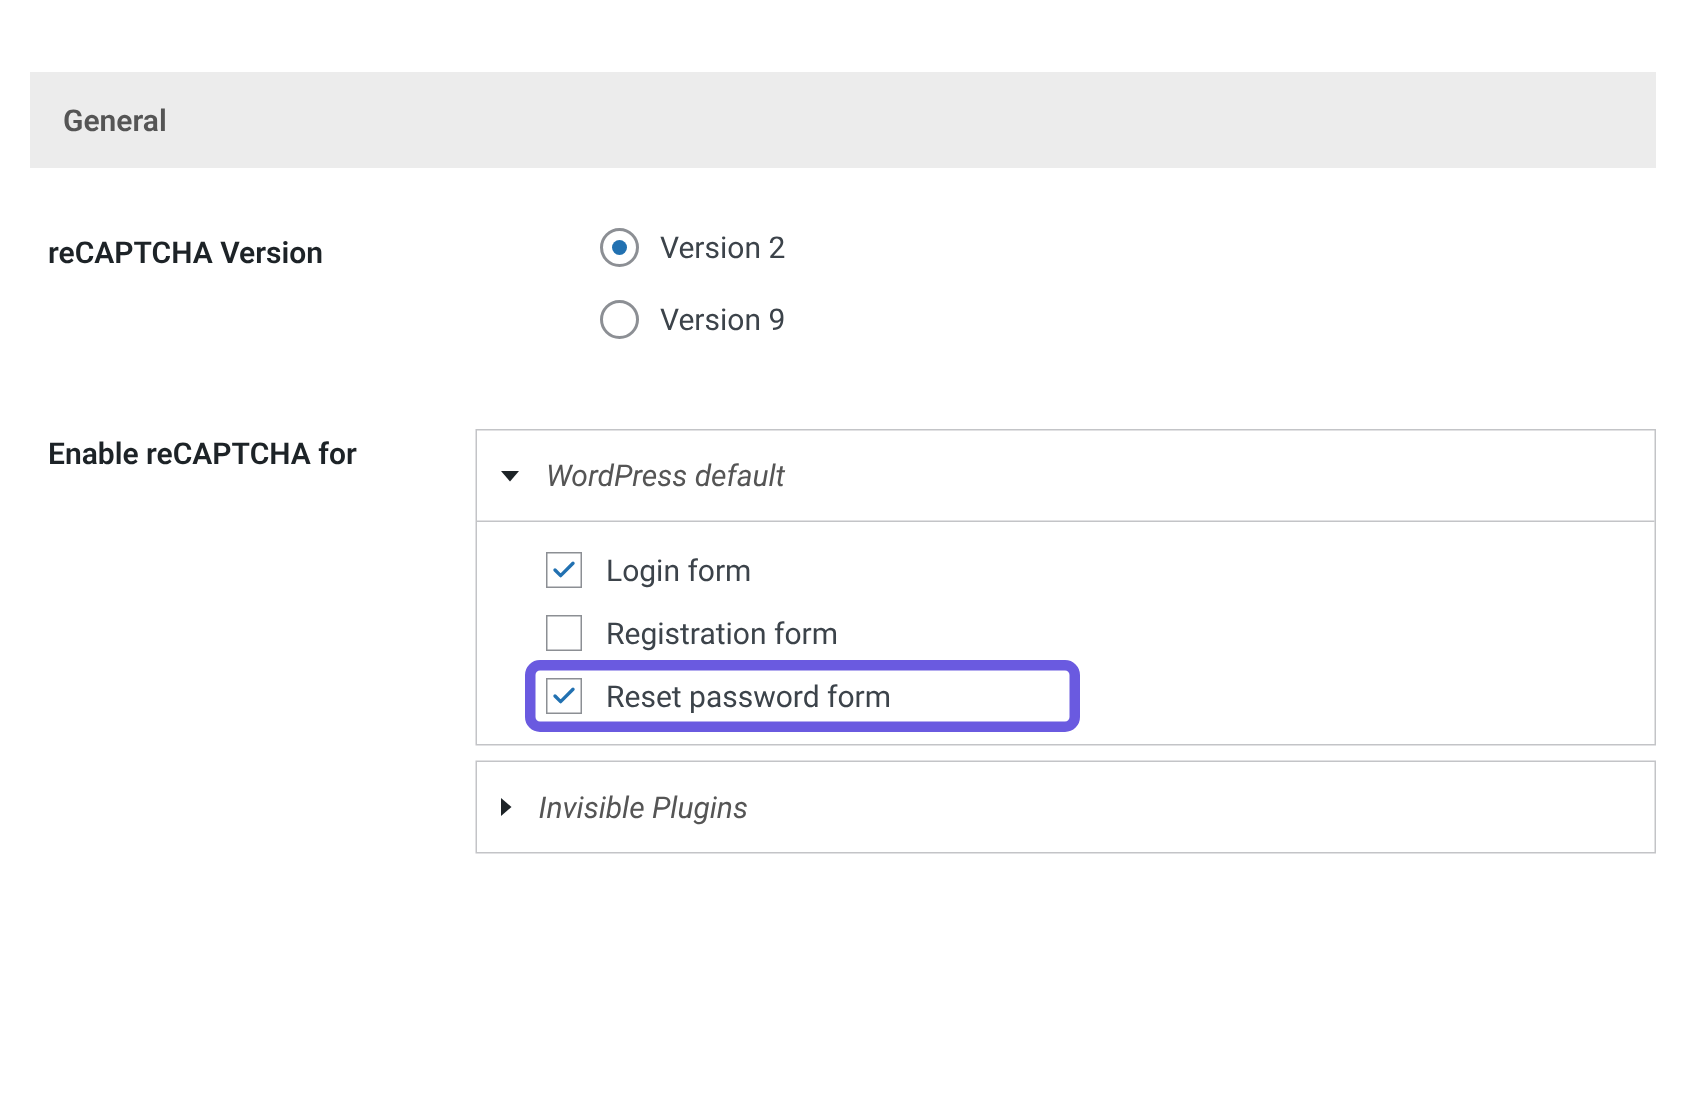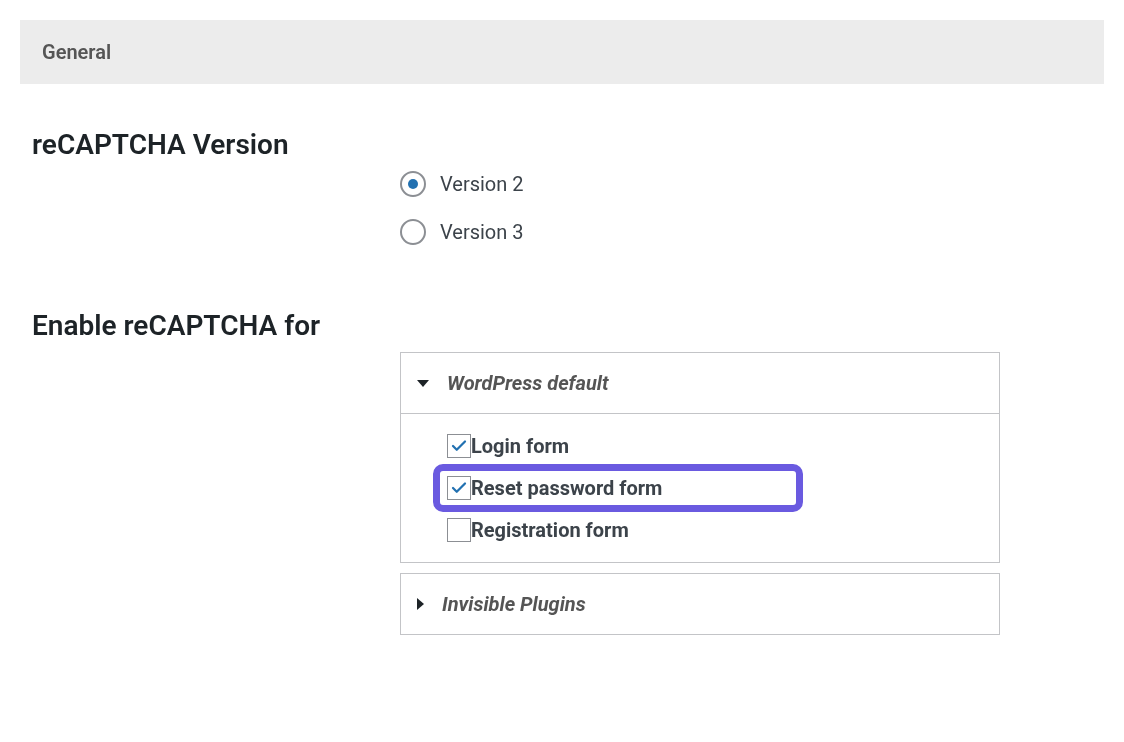--- a/index.html
+++ b/index.html
@@ -10,37 +10,37 @@
     padding: 20px;
     font-size: 15px;
   }
   .section-header {
     background: #ececec;
     padding: 20px 22px;
     font-size: 20px;
     font-weight: 600;
     color: #555;
     margin-bottom: 40px;
+    margin-top: 28px;
   }
   .form-row {
     display: flex;
     align-items: flex-start;
     margin-bottom: 60px;
   }
   .form-label-col {
     width: 380px;
     padding-left: 12px;
-    font-size: 28px;
+    font-size: 20px;
     font-weight: 600;
     color: #1d2327;
     padding-top: 4px;
   }
   .form-control-col {
     flex: 1;
-    margin-top: 47px;
   }
   
   .radio-group { display:flex; flex-direction:column; gap:22px; }
   .radio-item {
     display: flex; align-items: center; gap: 14px;
     cursor: pointer;
     font-size: 20px;
     color: #3c434a;
   }
   .radio-circle {
@@ -52,22 +52,21 @@
   }
   .radio-circle.selected::after {
     content: '';
     width: 10px; height: 10px;
     border-radius: 50%;
     background: #2271b1;
     display: block;
   }
   
   .panel-group {
-    width: 600px;
-    font-weight: bold;
+    width: 787px;
   }
   .panel {
     border: 1px solid #c3c4c7;
     margin-bottom: 10px;
     background: #fff;
   }
   .panel-header {
     display: flex; align-items: center;
     padding: 18px 16px;
     gap: 18px;
@@ -91,21 +90,21 @@
   .panel-title {
     font-size: 20px;
     font-style: italic;
     color: #555;
   }
   .panel-body {
     padding: 20px 30px 20px 46px;
     display: flex; flex-direction: column; gap: 18px;
   }
   .check-item {
-    display: flex; align-items: center; 
+    display: flex; align-items: center; gap: 16px;
     font-size: 20px;
     color: #3c434a;
     cursor: pointer;
     position: relative;
   }
   .check-box {
     width: 24px; height: 24px;
     border: 1px solid #8c8f94;
     background: #fff;
     display: flex; align-items: center; justify-content: center;
@@ -136,21 +135,21 @@
 <div class="form-row">
   <div class="form-label-col">reCAPTCHA Version</div>
   <div class="form-control-col">
     <div class="radio-group" id="radio-group">
         <label class="radio-item">
           <span class="radio-circle selected"></span>
           <span>Version 2</span>
         </label>
         <label class="radio-item">
           <span class="radio-circle"></span>
-          <span>Version 3</span>
+          <span>Version 9</span>
         </label>
       </div>
   </div>
 </div>
 
 <div class="form-row">
   <div class="form-label-col">Enable reCAPTCHA for</div>
   <div class="form-control-col">
     <div class="panel-group" id="panel-group">
         <div class="panel expanded">
@@ -161,31 +160,31 @@
           <div class="panel-body">
             <label class="check-item">
               <span class="check-box checked">
                 <svg viewBox="0 0 24 24" fill="none" stroke="#2271b1" stroke-width="3" stroke-linecap="round" stroke-linejoin="round">
                   <polyline points="20 6 9 17 4 12"></polyline>
                 </svg>
               </span>
               <span>Login form</span>
             </label>
             <label class="check-item">
+              <span class="check-box"></span>
+              <span>Registration form</span>
+            </label>
+            <label class="check-item">
               <span class="check-box checked">
                 <svg viewBox="0 0 24 24" fill="none" stroke="#2271b1" stroke-width="3" stroke-linecap="round" stroke-linejoin="round">
                   <polyline points="20 6 9 17 4 12"></polyline>
                 </svg>
               </span>
               <span>Reset password form</span>
               <span class="highlight-box"></span>
-            </label>
-            <label class="check-item">
-              <span class="check-box"></span>
-              <span>Registration form</span>
             </label>
           </div>
         </div>
         <div class="panel">
           <div class="panel-header">
             <span class="arrow right"></span>
             <span class="panel-title">Invisible Plugins</span>
           </div>
         </div>
       </div>

